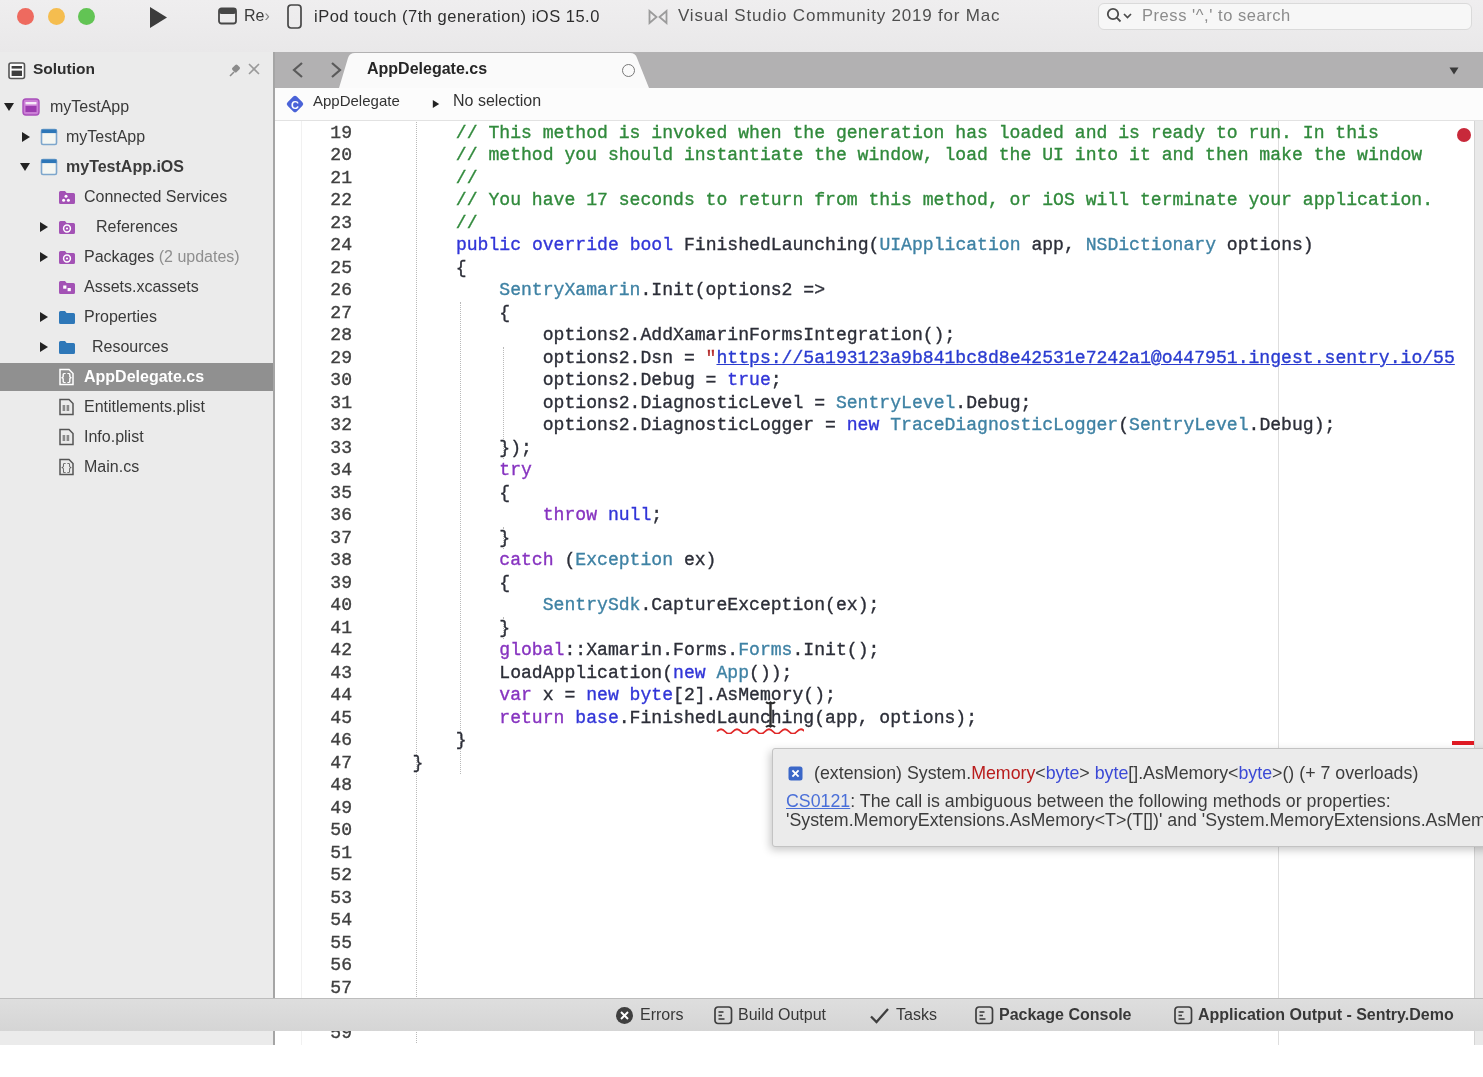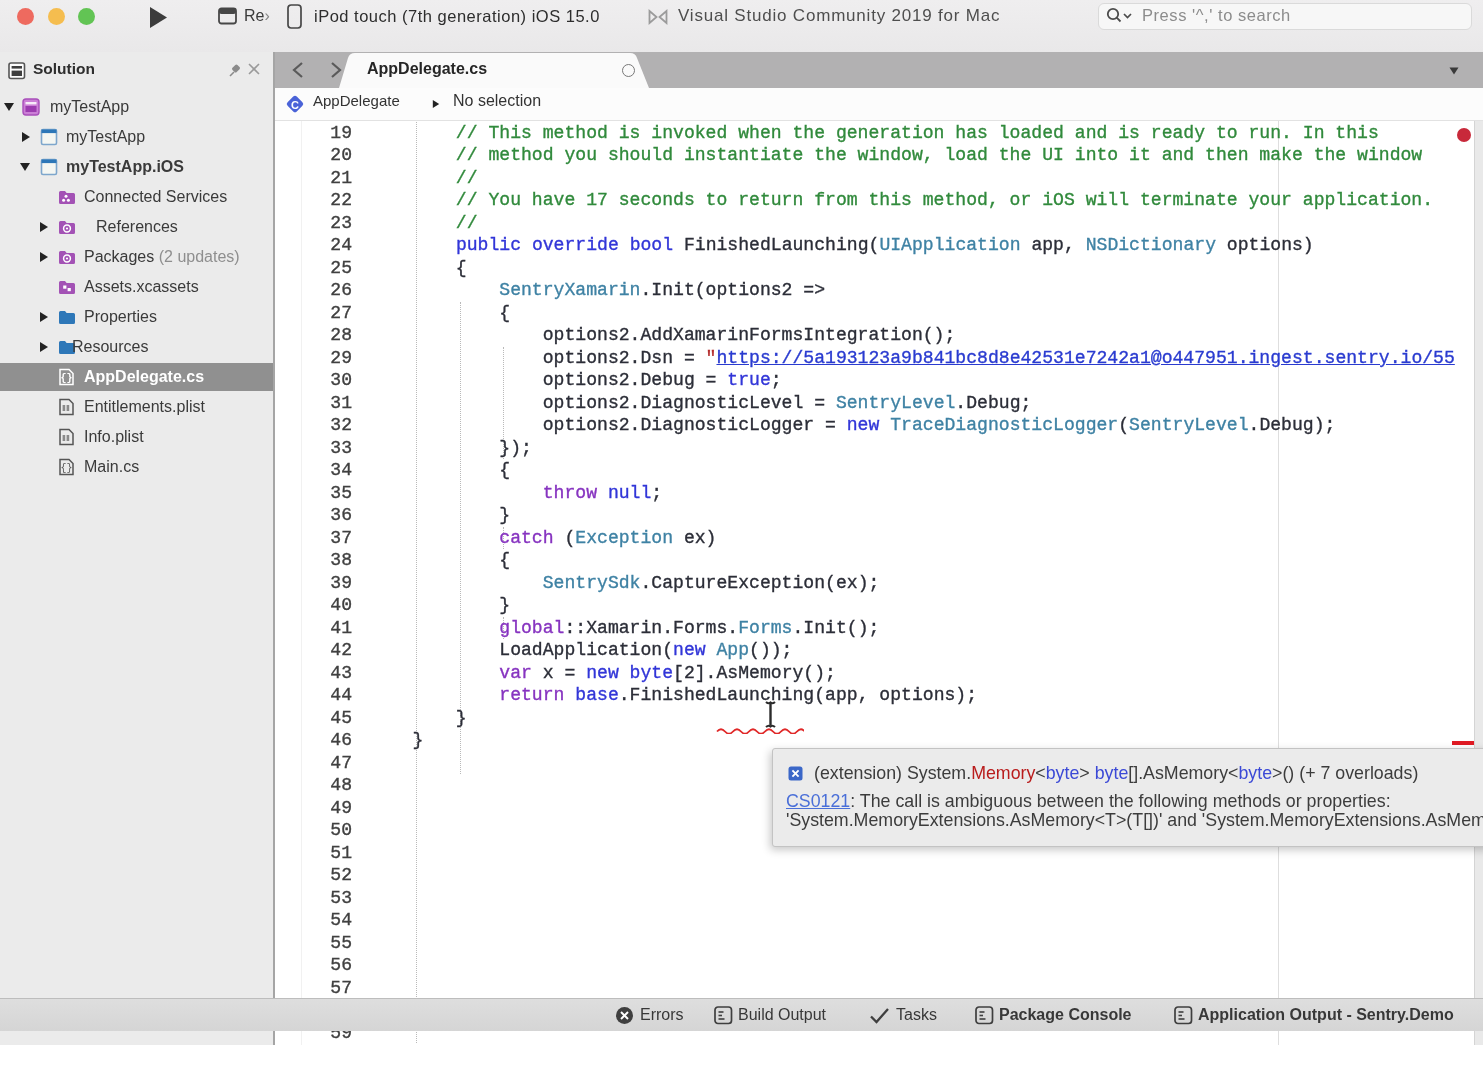--- a/index.html
+++ b/index.html
@@ -165,21 +165,21 @@
       <svg class="abs" style="left:58px;top:5px" width="18" height="18">
           <path d="M1,4.5 Q1,3 2.5,3 L7,3 L8.6,5 L15.5,5 Q17,5 17,6.5 L17,14.5 Q17,16 15.5,16 L2.5,16 Q1,16 1,14.5 Z" fill="#2d77b8"></path>
         </svg>
       <span style="position:absolute;left:84px">Properties</span>
       </div>
     <div class="trow" style="top:281px">
         <div class="tri tright abs" style="left:40px;top:9px"></div>
       <svg class="abs" style="left:58px;top:5px" width="18" height="18">
           <path d="M1,4.5 Q1,3 2.5,3 L7,3 L8.6,5 L15.5,5 Q17,5 17,6.5 L17,14.5 Q17,16 15.5,16 L2.5,16 Q1,16 1,14.5 Z" fill="#2d77b8"></path>
         </svg>
-      <span style="position:absolute;left:72px">Resources</span>
+      <span style="position:absolute;left:92px">Resources</span>
       </div>
     <div class="trow" style="top:311px;background:#909090;color:#fff;font-weight:bold">
       <svg class="abs" style="left:58px;top:5px" width="18" height="18">
           <path d="M2,1.5 L11,1.5 L15,5.5 L15,16.5 L2,16.5 Z" fill="none" stroke="#fff" stroke-width="1.5"></path>
           <text x="8.5" y="13" text-anchor="middle" font-size="10" fill="#fff" font-family="Liberation Mono">{}</text>
         </svg>
       <span style="position:absolute;left:84px">AppDelegate.cs</span>
       </div>
     <div class="trow" style="top:341px">
       <svg class="abs" style="left:58px;top:5px" width="18" height="18">
@@ -290,20 +290,21 @@
 <div>        <span class="b">public</span> <span class="b">override</span> <span class="b">bool</span> FinishedLaunching(<span class="t">UIApplication</span> app, <span class="t">NSDictionary</span> options)</div>
 <div>        {</div>
 <div>            <span class="t">SentryXamarin</span>.Init(options2 =&gt;</div>
 <div>            {</div>
 <div>                options2.AddXamarinFormsIntegration();</div>
 <div>                options2.Dsn = <span class="r">"</span><span class="u">https://5a193123a9b841bc8d8e42531e7242a1@o447951.ingest.sentry.io/55</span></div>
 <div>                options2.Debug = <span class="b">true</span>;</div>
 <div>                options2.DiagnosticLevel = <span class="t">SentryLevel</span>.Debug;</div>
 <div>                options2.DiagnosticLogger = <span class="b">new</span> <span class="t">TraceDiagnosticLogger</span>(<span class="t">SentryLevel</span>.Debug);</div>
 <div>            });</div>
+<div>            <span class="p">try</span></div>
 <div>            {</div>
 <div>                <span class="p">throw</span> <span class="b">null</span>;</div>
 <div>            }</div>
 <div>            <span class="p">catch</span> (<span class="t">Exception</span> ex)</div>
 <div>            {</div>
 <div>                <span class="t">SentrySdk</span>.CaptureException(ex);</div>
 <div>            }</div>
 <div>            <span class="p">global</span>::Xamarin.Forms.<span class="t">Forms</span>.Init();</div>
 <div>            LoadApplication(<span class="b">new</span> <span class="t">App</span>());</div>
 <div>            <span class="p">var</span> x = <span class="b">new</span> <span class="b">byte</span>[2].AsMemory();</div>

